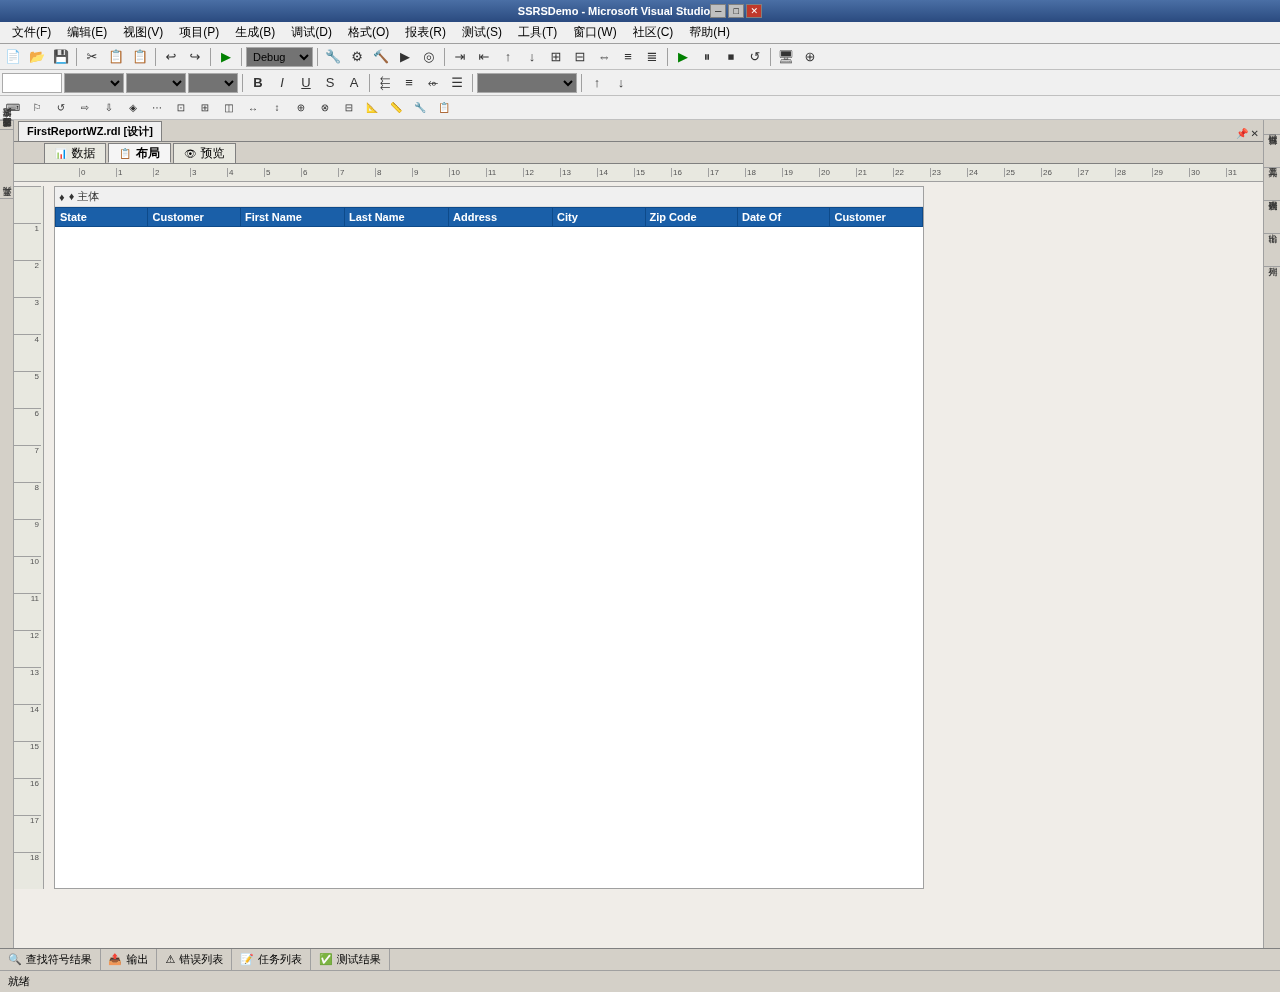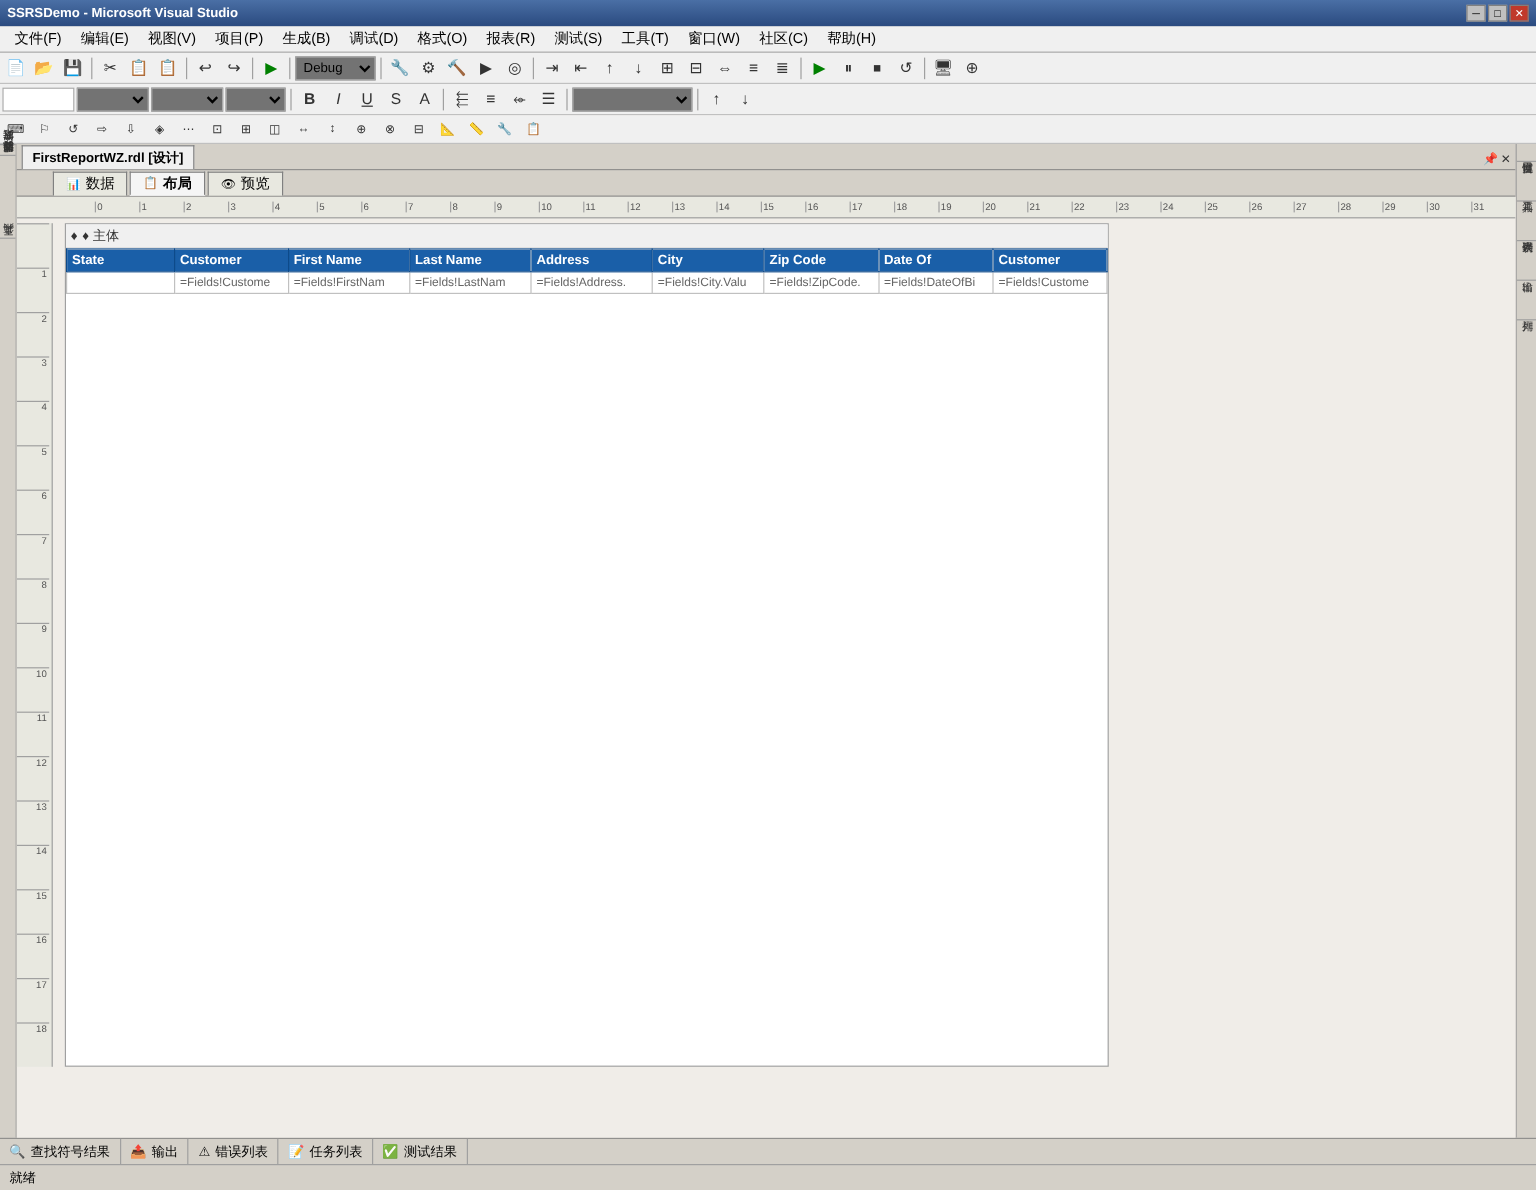--- a/index.html
+++ b/index.html
@@ -6,21 +6,21 @@
     body { font-family: 'Microsoft YaHei', SimSun, Arial, sans-serif; font-size: 12px; background: #d4d0c8; overflow: hidden; width: 1280px; height: 992px; }
 
     
     .title-bar {
       background: linear-gradient(to bottom, #4a6fa5, #2a4a7f);
       color: white;
       height: 22px;
       display: flex;
       align-items: center;
       padding: 0 6px;
-      justify-content: space-between;
+      justify-content: center;
     }
     .title-bar-text { font-size: 11px; font-weight: bold; }
     .title-bar-controls { display: flex; gap: 2px; }
     .title-btn {
       width: 16px; height: 14px;
       background: #c0c0c0;
       border: 1px solid #808080;
       font-size: 9px;
       display: flex; align-items: center; justify-content: center;
       cursor: pointer; color: black;
@@ -544,31 +544,20 @@
                 <th class="col-address">Address</th>
                 <th class="col-city">City</th>
                 <th class="col-zip">Zip Code</th>
                 <th class="col-date">Date Of</th>
                 <th class="col-customer">Customer</th>
               </tr>
             </thead>
             <tbody>
 
 
-              <tr>
-                <td></td>
-                <td style="font-size:10px; color:#666;">=Fields!Custome</td>
-                <td style="font-size:10px; color:#666;">=Fields!FirstNam</td>
-                <td style="font-size:10px; color:#666;">=Fields!LastNam</td>
-                <td style="font-size:10px; color:#666;">=Fields!Address.</td>
-                <td style="font-size:10px; color:#666;">=Fields!City.Valu</td>
-                <td style="font-size:10px; color:#666;">=Fields!ZipCode.</td>
-                <td style="font-size:10px; color:#666;">=Fields!DateOfBi</td>
-                <td style="font-size:10px; color:#666;">=Fields!Custome</td>
-              </tr>
             </tbody>
           </table>
         </div>
       </div>
     </div>
   </div>
 
   <div style="width:18px; background:#d4d0c8; border-left:1px solid #a0a0a0; display:flex; flex-direction:column; align-items:center; padding-top:2px;">
     <div style="writing-mode:vertical-rl; font-size:9px; padding:6px 1px; cursor:pointer; color:#333; width:100%; text-align:center; border-bottom:1px solid #a0a0a0;">属性窗口</div>
     <div style="writing-mode:vertical-rl; font-size:9px; padding:6px 1px; cursor:pointer; color:#333; width:100%; text-align:center; border-bottom:1px solid #a0a0a0; margin-top:20px;">工具箱</div>

